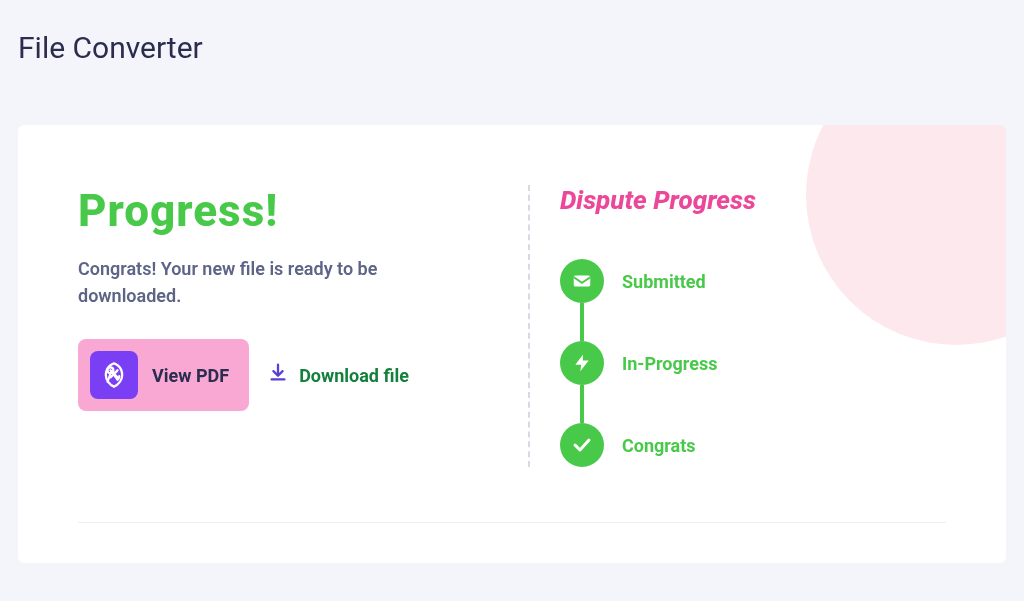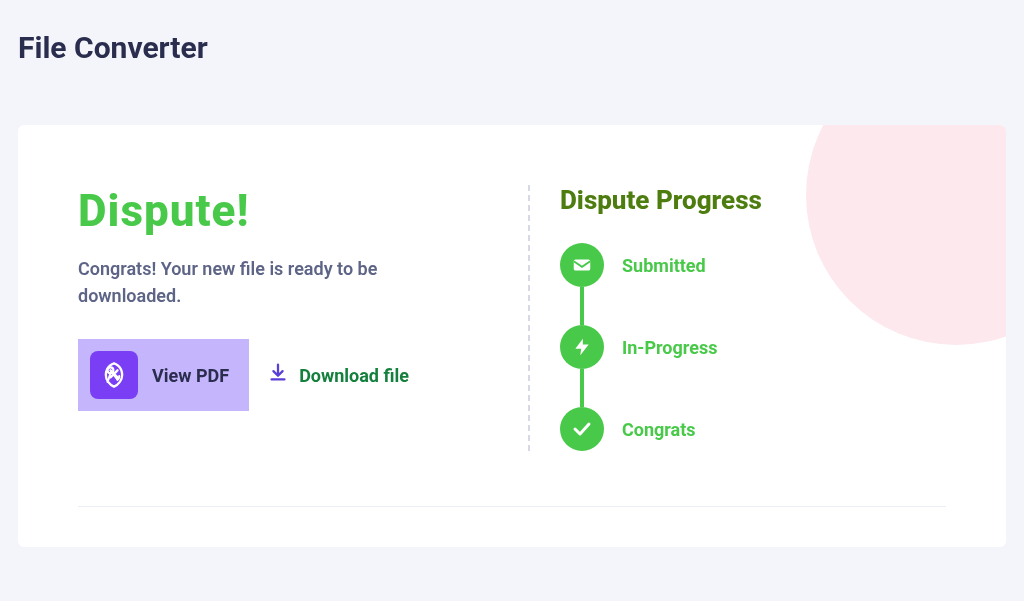--- a/index.html
+++ b/index.html
@@ -13,21 +13,21 @@
       width: 1024px;
       height: 601px;
       overflow: hidden;
       position: relative;
     }
     .page-header {
       padding: 30px 18px 20px 18px;
     }
     .page-title {
       font-size: 30px;
-      font-weight: 700;
+      font-weight: 400;
       color: #2a2d4e;
       margin-bottom: 10px;
     }
     .page-subtitle {
       font-size: 18px;
       color: #7b7e94;
     }
     .card {
       background: #ffffff;
       margin: 30px 18px 0 18px;
@@ -71,22 +71,22 @@
     }
     .action-row {
       display: flex;
       align-items: center;
       gap: 18px;
     }
     .view-pdf-btn {
       display: flex;
       align-items: center;
       gap: 14px;
-      background: #c4b5fd;
-      border-radius: 0;
+      background: #f9a8d4;
+      border-radius: 8px;
       padding: 12px 20px 12px 12px;
       cursor: pointer;
     }
     .pdf-icon-box {
       width: 48px;
       height: 48px;
       background: #7a3ef5;
       border-radius: 8px;
       display: flex;
       align-items: center;
@@ -111,22 +111,23 @@
     .divider {
       border-left: 2px dashed #d7d9e4;
       margin: 0 30px;
     }
     .right-col {
       flex: 1;
     }
     .progress-title {
       font-size: 26px;
       font-weight: 800;
-      color: #4d7c0f;
-      margin-bottom: 28px;
+      color: #ec4899;
+      margin-bottom: 44px;
+      font-style: italic;
     }
     .progress-steps {
       display: flex;
       flex-direction: column;
       position: relative;
     }
     .step {
       display: flex;
       align-items: center;
       gap: 18px;
@@ -166,21 +167,21 @@
 <body>
 
 <div class="page-header">
   <h1 class="page-title">File Converter</h1>
 </div>
 
 <div class="card">
   <div class="pink-blob"></div>
   <div class="card-body">
     <div class="left-col">
-      <div class="success-title">Dispute!</div>
+      <div class="success-title">Progress!</div>
       <div class="success-text">Congrats! Your new file is ready to be downloaded.</div>
       <div class="action-row">
         <div class="view-pdf-btn">
           <div class="pdf-icon-box">
             <svg width="28" height="28" viewBox="0 0 24 24" fill="none">
               <path d="M12 2C12 2 5 4 5 12C5 16 8 20 12 22C16 20 19 16 19 12C19 4 12 2 12 2Z" stroke="white" stroke-width="2" fill="none"></path>
               <path d="M9 8L15 14M15 8L9 14" stroke="white" stroke-width="2" stroke-linecap="round" transform="rotate(0 12 11)"></path>
               <path d="M7 14C7 14 8 18 12 20C16 18 17 14 17 14" stroke="white" stroke-width="1.5" fill="none" opacity="0"></path>
               <circle cx="9" cy="8" r="2.5" stroke="white" stroke-width="1.8" fill="none"></circle>
               <path d="M10.5 10L15 16" stroke="white" stroke-width="1.8" stroke-linecap="round"></path>

